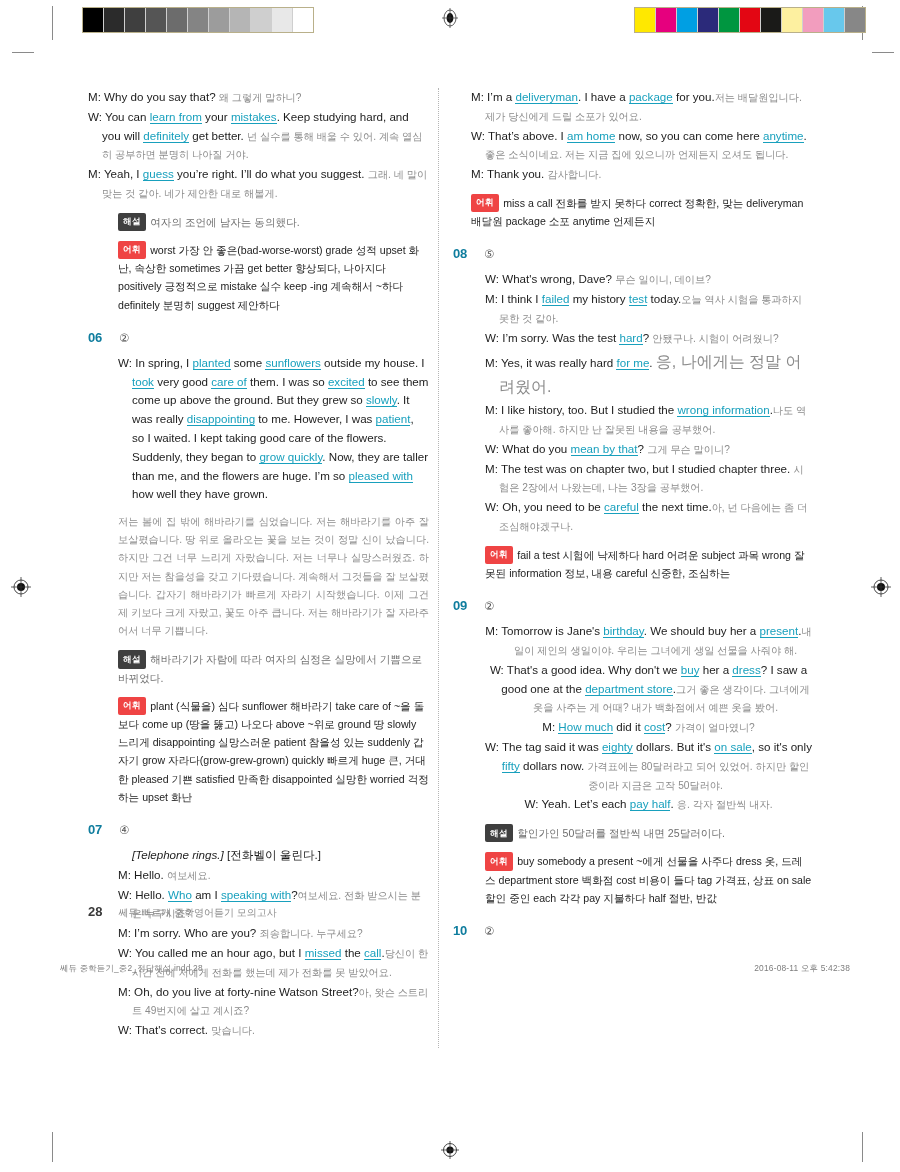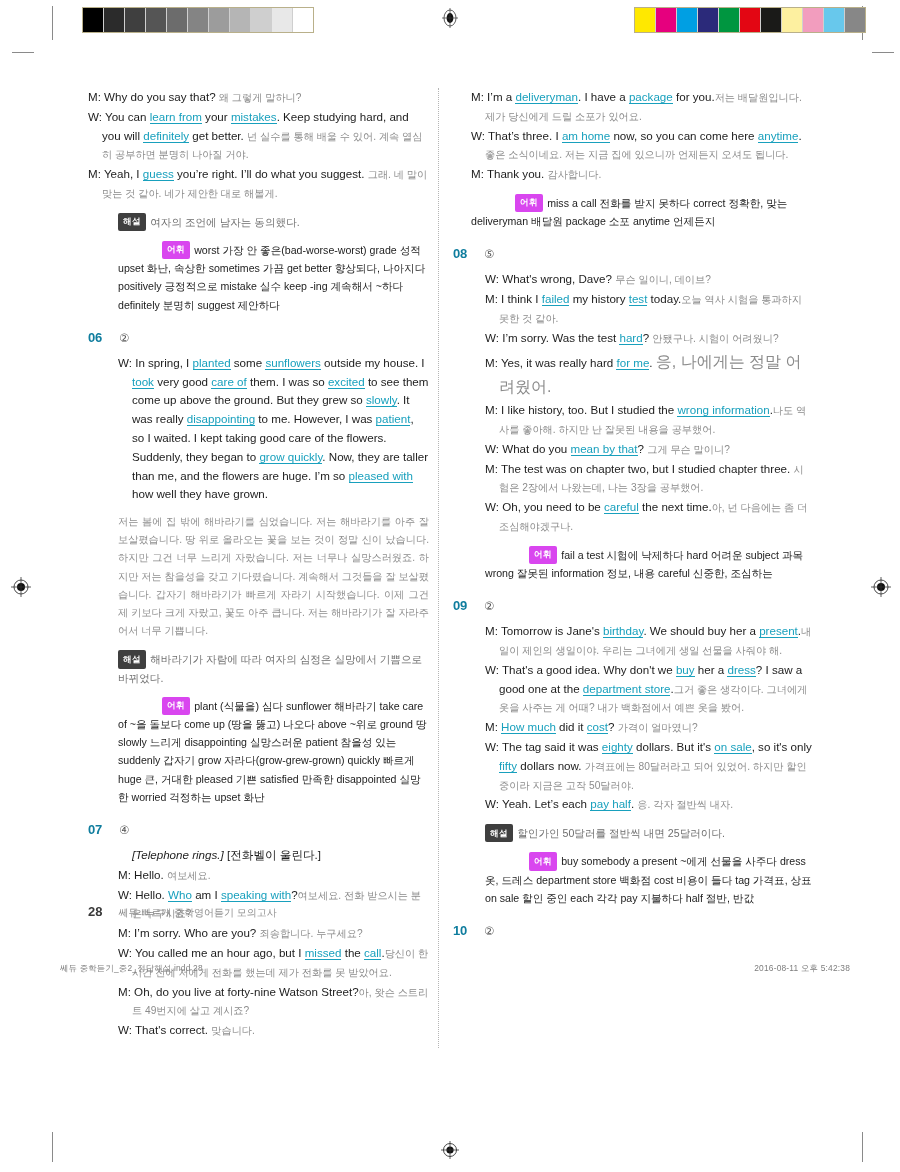--- a/index.html
+++ b/index.html
@@ -99,21 +99,21 @@
     font-size: 8.6px;
     font-weight: bold;
     color: #ffffff;
     padding: 1.5px 5px 2px 5px;
     border-radius: 2px;
     vertical-align: 1.5px;
     margin-right: 4px;
     letter-spacing: 0.5px;
   }
   .tag.haesul { background: #3f3f3f; }
-  .tag.eohwi  { background: #d946ef; margin-left: 44px; }
+  .tag.eohwi  { background: #ef4444; }
   .tagpara .kor { color: #6e6e6e; }
 
   
   #page-footer {
     position: absolute;
     left: 88px; bottom: 72px;
     display: flex; align-items: baseline; gap: 16px;
   }
   #footer-pagenum { font-size: 13px; font-weight: bold; color: #3a3a3a; }
   #footer-booktitle { font-size: 10px; color: #8b8b8b; }
@@ -254,21 +254,21 @@
         </div>
       </div>
 
     </div>
 
     <div class="column right">
 
       <div class="qblock">
         <div class="script" id="q07-script-right" style="padding-left:0;">
             <p class="line"><span>M: </span><span>I’m a </span><u class="hl">deliveryman</u><span>. I have a </span><u class="hl">package</u><span> for you.</span><span style="color: rgb(139, 139, 139); font-size: 10.2px;">저는 배달원입니다. 제가 당신에게 드릴 소포가 있어요.</span></p>
-            <p class="line"><span>W: </span><span>That’s three. I </span><u class="hl">am home</u><span> now, so you can come here </span><u class="hl">anytime</u><span>. </span><span style="color: rgb(139, 139, 139); font-size: 10.2px;">좋은 소식이네요. 저는 지금 집에 있으니까 언제든지 오셔도 됩니다.</span></p>
+            <p class="line"><span>W: </span><span>That’s above. I </span><u class="hl">am home</u><span> now, so you can come here </span><u class="hl">anytime</u><span>. </span><span style="color: rgb(139, 139, 139); font-size: 10.2px;">좋은 소식이네요. 저는 지금 집에 있으니까 언제든지 오셔도 됩니다.</span></p>
             <p class="line"><span>M: </span><span>Thank you. </span><span style="color: rgb(139, 139, 139); font-size: 10.2px;">감사합니다.</span></p>
           </div>
         <div class="tagpara">
           <span class="tag eohwi">어휘</span><span>miss a call 전화를 받지 못하다 correct 정확한, 맞는 deliveryman 배달원 package 소포 anytime 언제든지</span>
         </div>
       </div>
 
       <div class="qblock">
         <div class="qhead" style="margin-left:-18px;">
           <span class="qnum">08</span>
@@ -287,21 +287,21 @@
         <div class="tagpara" style="padding-left:14px;">
           <span class="tag eohwi">어휘</span><span>fail a test 시험에 낙제하다 hard 어려운 subject 과목 wrong 잘못된 information 정보, 내용 careful 신중한, 조심하는</span>
         </div>
       </div>
 
       <div class="qblock">
         <div class="qhead" style="margin-left:-18px;">
           <span class="qnum">09</span>
           <span class="qans">②</span>
         </div>
-        <div class="script" id="q09-script" style="padding-left:14px;">
+        <div class="script" id="q09-script" style="padding-left:14px;text-align:center;">
             <p class="line"><span>M: </span><span>Tomorrow is Jane's </span><u class="hl">birthday</u><span>. We should buy her a </span><u class="hl">present</u><span>.</span><span style="color: rgb(139, 139, 139); font-size: 10.2px;">내일이 제인의 생일이야. 우리는 그녀에게 생일 선물을 사줘야 해.</span></p>
             <p class="line"><span>W: </span><span>That's a good idea. Why don't we </span><u class="hl">buy</u><span> her a </span><u class="hl">dress</u><span>? I saw a good one at the </span><u class="hl">department store</u><span>.</span><span style="color: rgb(139, 139, 139); font-size: 10.2px;">그거 좋은 생각이다. 그녀에게 옷을 사주는 게 어때? 내가 백화점에서 예쁜 옷을 봤어.</span></p>
             <p class="line"><span>M: </span><u class="hl">How much</u><span> did it </span><u class="hl">cost</u><span>? </span><span style="color: rgb(139, 139, 139); font-size: 10.2px;">가격이 얼마였니?</span></p>
             <p class="line"><span>W: </span><span>The tag said it was </span><u class="hl">eighty</u><span> dollars. But it's </span><u class="hl">on sale</u><span>, so it's only </span><u class="hl">fifty</u><span> dollars now. </span><span style="color: rgb(139, 139, 139); font-size: 10.2px;">가격표에는 80달러라고 되어 있었어. 하지만 할인 중이라 지금은 고작 50달러야.</span></p>
             <p class="line"><span>W: </span><span>Yeah. Let’s each </span><u class="hl">pay half</u><span>. </span><span style="color: rgb(139, 139, 139); font-size: 10.2px;">응. 각자 절반씩 내자.</span></p>
           </div>
         <div class="tagpara" style="padding-left:14px;">
           <span class="tag haesul">해설</span><span class="kor">할인가인 50달러를 절반씩 내면 25달러이다.</span>
         </div>
         <div class="tagpara" style="padding-left:14px;">

